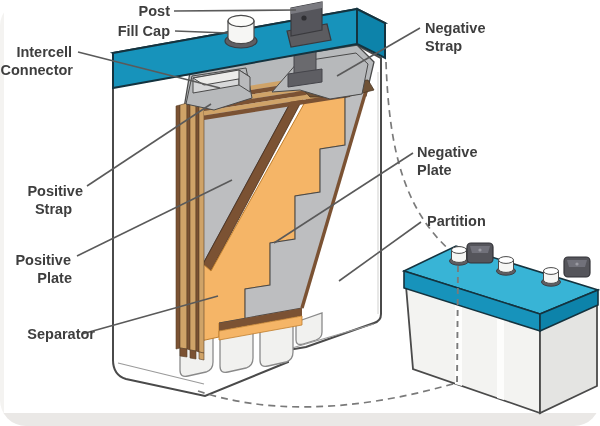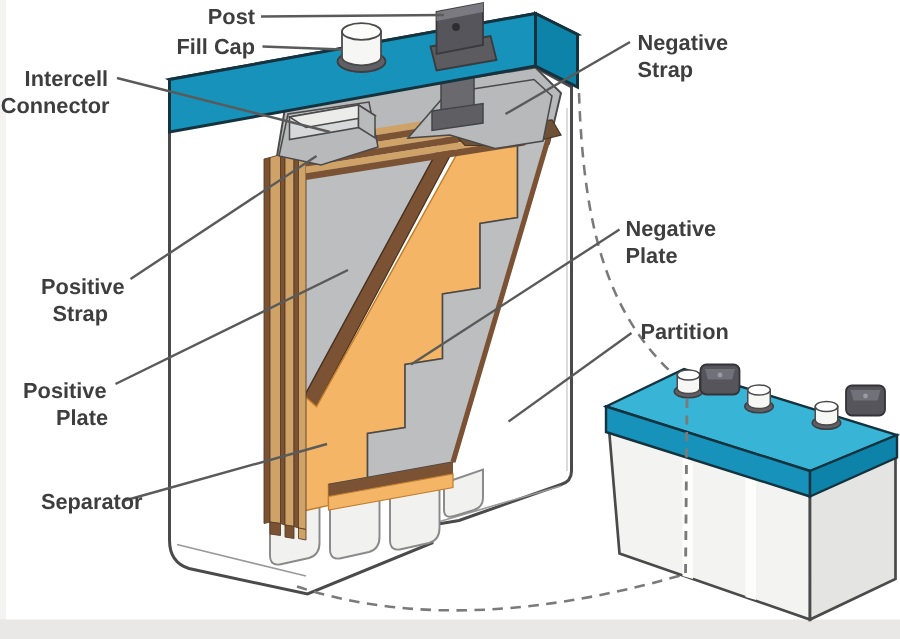--- a/index.html
+++ b/index.html
@@ -1,17 +1,17 @@
 <!DOCTYPE html>
 <html><head>
 <meta charset="utf-8">
 <style>
   html,body{margin:0;padding:0;background:#fff;}
   .stage{position:relative;width:600px;height:426px;background:#fff;overflow:hidden;
-         font-family:"Liberation Sans",sans-serif;}
+         font-family:"Liberation Sans",sans-serif;border-radius:26px;}
   svg{display:block;}
   text{font-family:"Liberation Sans",sans-serif;font-weight:bold;font-size:14.5px;}
 </style>
 </head>
 <body>
 
 <div class="stage">
 <svg width="600" height="426" viewBox="0 0 600 426">
 
   <rect x="0" y="0" width="600" height="426" fill="#ffffff"></rect>

